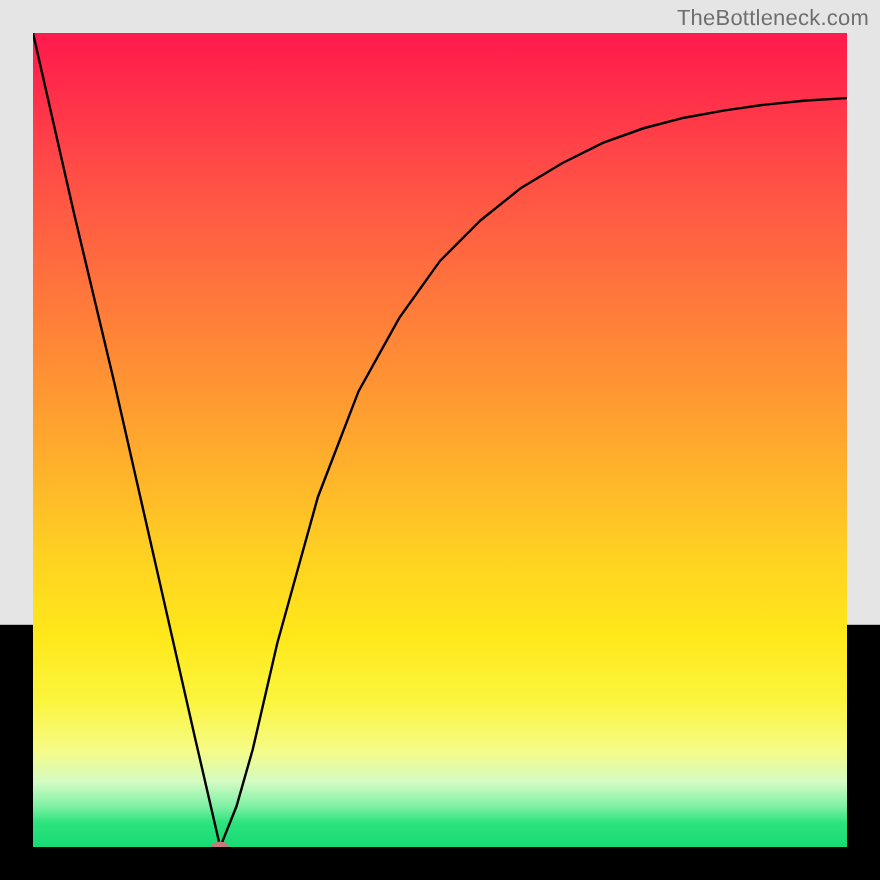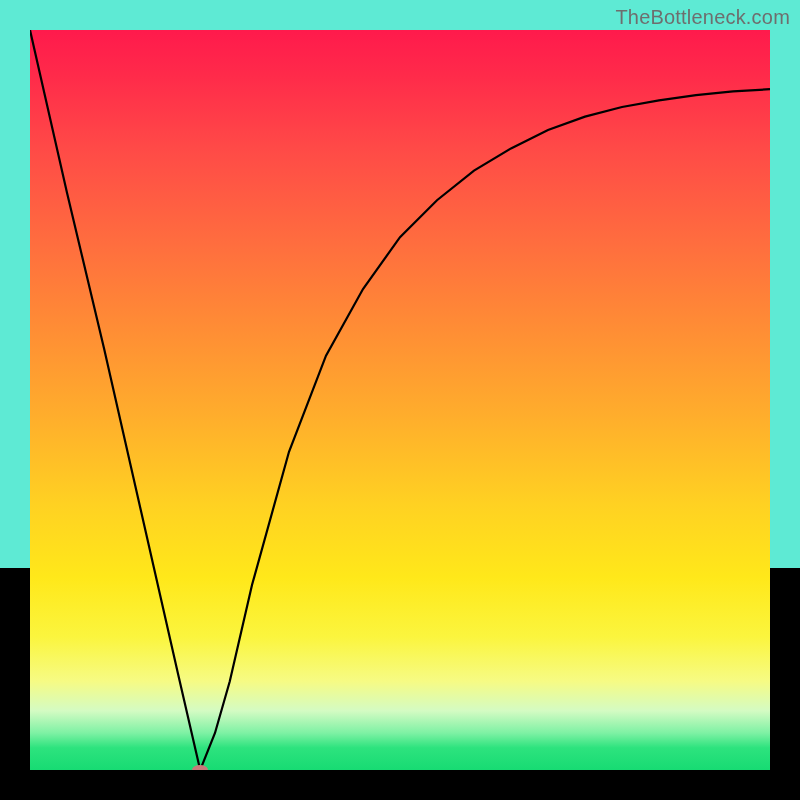--- a/index.html
+++ b/index.html
@@ -8,21 +8,21 @@
     width: 800px;
     height: 800px;
     overflow: hidden;
     background: #000;
     font-family: Arial, Helvetica, sans-serif;
   }
   .frame {
     position: relative;
     width: 800px;
     height: 568px;
-    background: #5eead4;
+    background: #e5e5e5;
   }
   .plot-area {
     position: absolute;
     left: 30px;
     top: 30px;
     width: 740px;
     height: 740px;
     overflow: hidden;
   }
   .gradient-bg {

